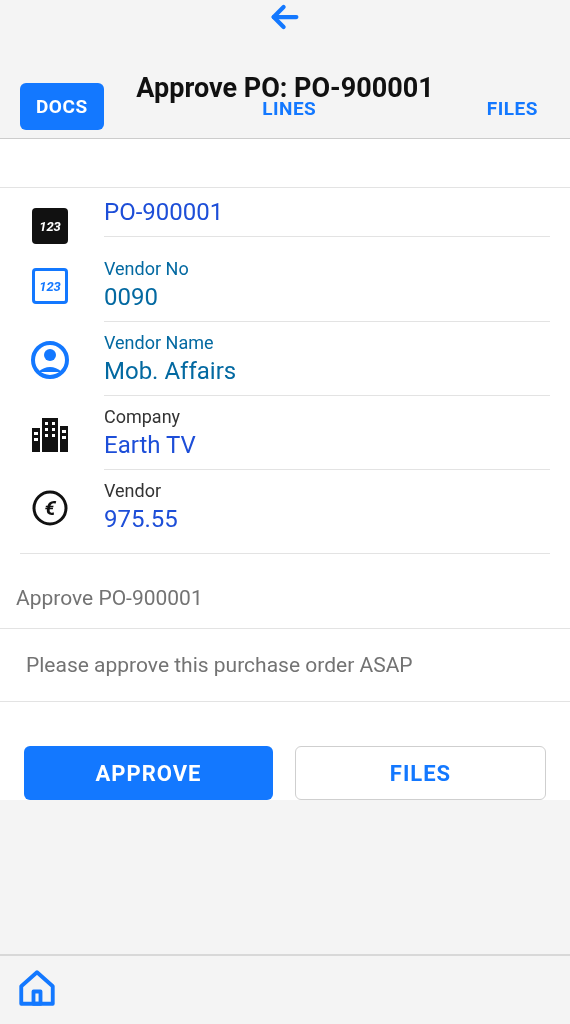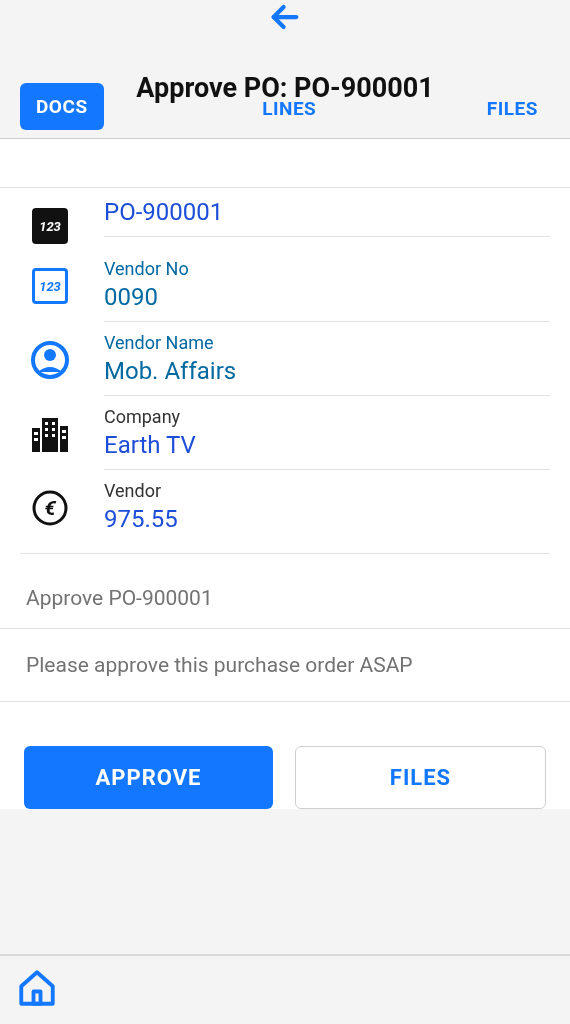--- a/index.html
+++ b/index.html
@@ -92,37 +92,37 @@
     color: #1d4ed8;
   }
   .blue .field-label, .blue .field-value { color: #0369a1; }
   .fields-bottom-line {
     border-bottom: 1px solid #e3e3e3;
     margin: 10px 20px 0 20px;
   }
   .section-heading {
     color: #737373;
     font-size: 21px;
-    padding: 32px 26px 18px 26px;
+    padding: 32px 26px 18px 16px;
     border-bottom: 1px solid #e3e3e3;
   }
   .message {
     font-size: 21px;
     color: #737373;
     padding: 24px 26px 24px 26px;
     border-bottom: 1px solid #e3e3e3;
   }
   .buttons {
     display: flex;
     gap: 22px;
     padding: 44px 24px 0 24px;
   }
   .btn {
     flex: 1;
-    height: 63px;
+    height: 54px;
     border-radius: 6px;
     font-size: 22px;
     font-weight: 700;
     letter-spacing: 1px;
     display: flex;
     align-items: center;
     justify-content: center;
     cursor: pointer;
   }
   .btn-primary { background: #1378ff; color: #fff; }

